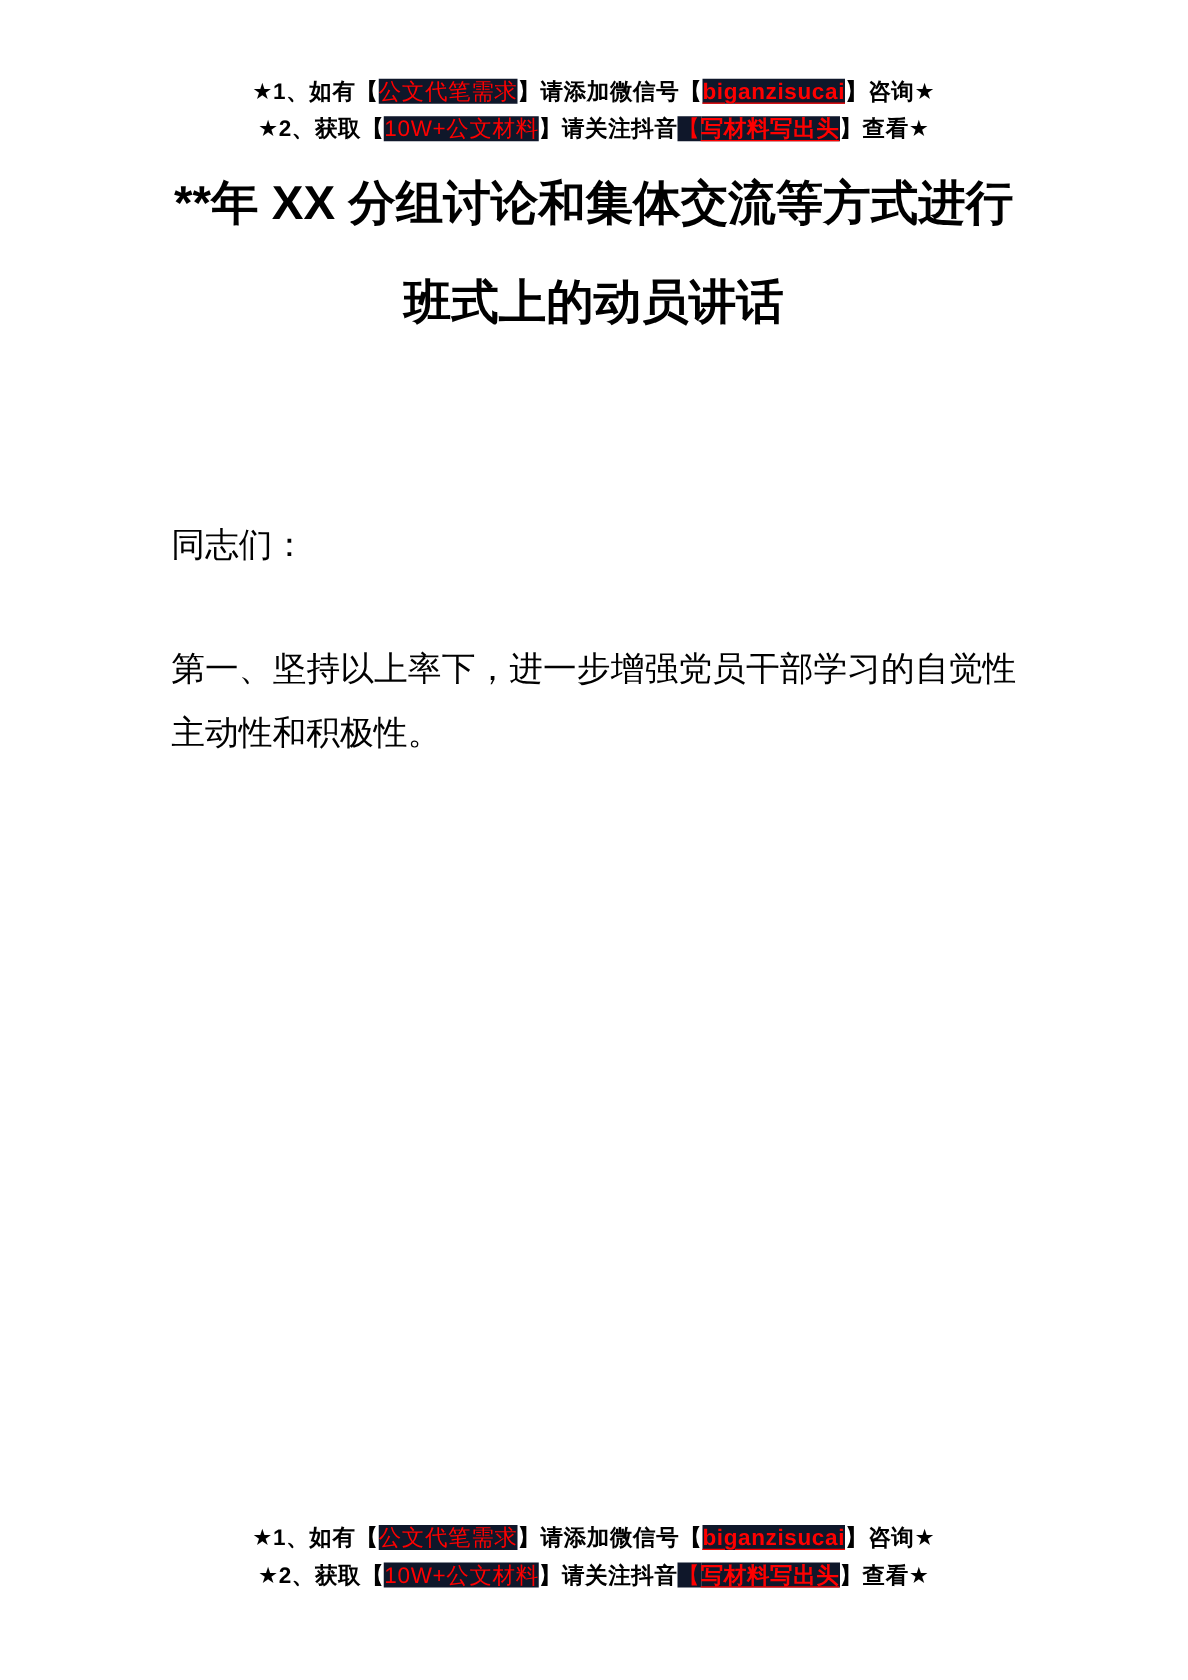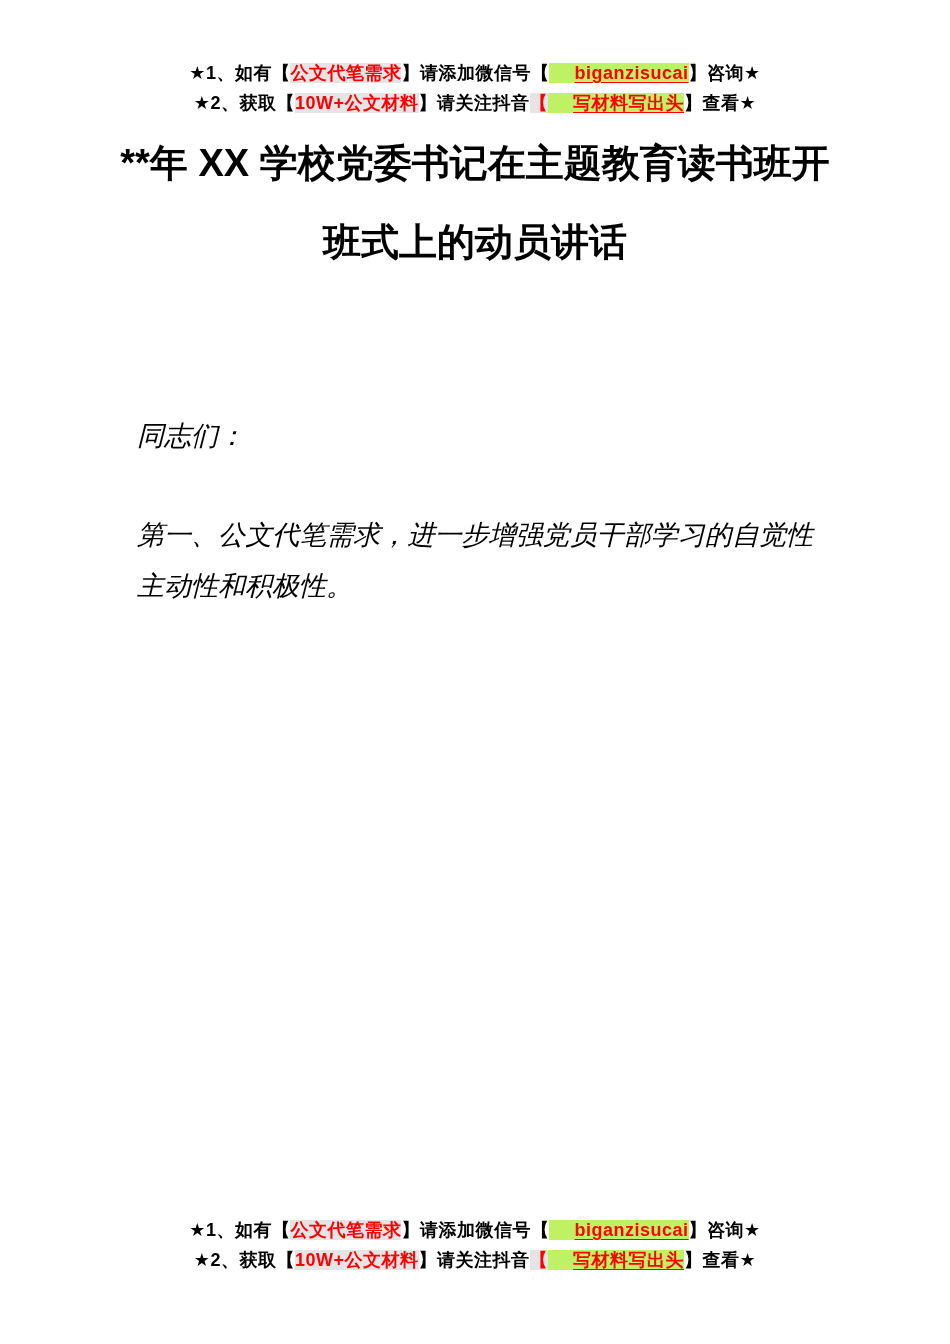--- a/index.html
+++ b/index.html
@@ -32,31 +32,30 @@
     bottom: 69px;
   }
   .seg { display: inline; margin-top: 32px; }
   .seg.bold { font-weight: bold; }
   .seg.regular { font-weight: bold; }
   .seg.bold-underline {
     font-weight: bold;
     text-underline-offset: 3px;
   }
   .seg.red-highlight {
-    font-weight: bold;
+    font-weight: normal;
     color: #ff0000;
-    background: #e5e5e5;
+    background: #0f172a;
   }
   .seg.red-highlight-underline {
     font-weight: bold;
     color: #ff0000;
-    background: #bef264;
+    background: #0f172a;
     text-decoration: underline;
     text-underline-offset: 3px;
-    padding-left: 25px;
   }
 
   
   .doc-title {
     margin-top: 22px;
     text-align: center;
     font-weight: bold;
     font-size: 38px;
   }
   .doc-title .title-line { line-height: 47px; }
@@ -65,37 +64,37 @@
   
   .doc-body {
     margin: 145px auto 0 auto;
     width: 676px;
     font-size: 27px;
     line-height: 51px;
     text-align: justify;
     text-justify: inter-ideograph;
     word-break: break-all;
   }
-  .doc-body .para { margin: 0 0 48px 0; font-style: italic; }
+  .doc-body .para { margin: 0 0 48px 0; }
   .doc-body .para:last-child { margin-bottom: 0; }
 </style>
 </head>
 <body>
 
 <div class="promo-banner promo-banner-top">
   <div class="promo-line"><span class="seg bold">★1、如有【</span><span class="seg red-highlight">公文代笔需求</span><span class="seg bold">】请</span><span class="seg bold-underline">添加</span><span class="seg regular">微信号</span><span class="seg bold">【</span><span class="seg red-highlight-underline">biganzisucai</span><span class="seg bold">】咨询★</span></div>
   <div class="promo-line"><span class="seg bold">★2、获取【</span><span class="seg red-highlight">10W+公文材料</span><span class="seg bold">】请</span><span class="seg bold-underline">关注</span><span class="seg regular">抖音</span><span class="seg red-highlight">【</span><span class="seg red-highlight-underline">写材料写出头</span><span class="seg bold">】查看★</span></div>
 </div>
 
 <div class="doc-title">
-  <div class="title-line">**年 XX 学校党委书记在主题教育读书班开</div>
+  <div class="title-line">**年 XX 分组讨论和集体交流等方式进行</div>
   <div class="title-line">班式上的动员讲话</div>
 </div>
 
 <div class="doc-body">
   <div class="para">同志们：</div>
-  <div class="para">第一、公文代笔需求，进一步增强党员干部学习的自觉性主动性和积极性。</div>
+  <div class="para">第一、坚持以上率下，进一步增强党员干部学习的自觉性主动性和积极性。</div>
 </div>
 
 <div class="promo-banner promo-banner-bottom">
   <div class="promo-line"><span class="seg bold">★1、如有【</span><span class="seg red-highlight">公文代笔需求</span><span class="seg bold">】请</span><span class="seg bold-underline">添加</span><span class="seg regular">微信号</span><span class="seg bold">【</span><span class="seg red-highlight-underline">biganzisucai</span><span class="seg bold">】咨询★</span></div>
   <div class="promo-line"><span class="seg bold">★2、获取【</span><span class="seg red-highlight">10W+公文材料</span><span class="seg bold">】请</span><span class="seg bold-underline">关注</span><span class="seg regular">抖音</span><span class="seg red-highlight">【</span><span class="seg red-highlight-underline">写材料写出头</span><span class="seg bold">】查看★</span></div>
 </div>
 
 </body></html>

